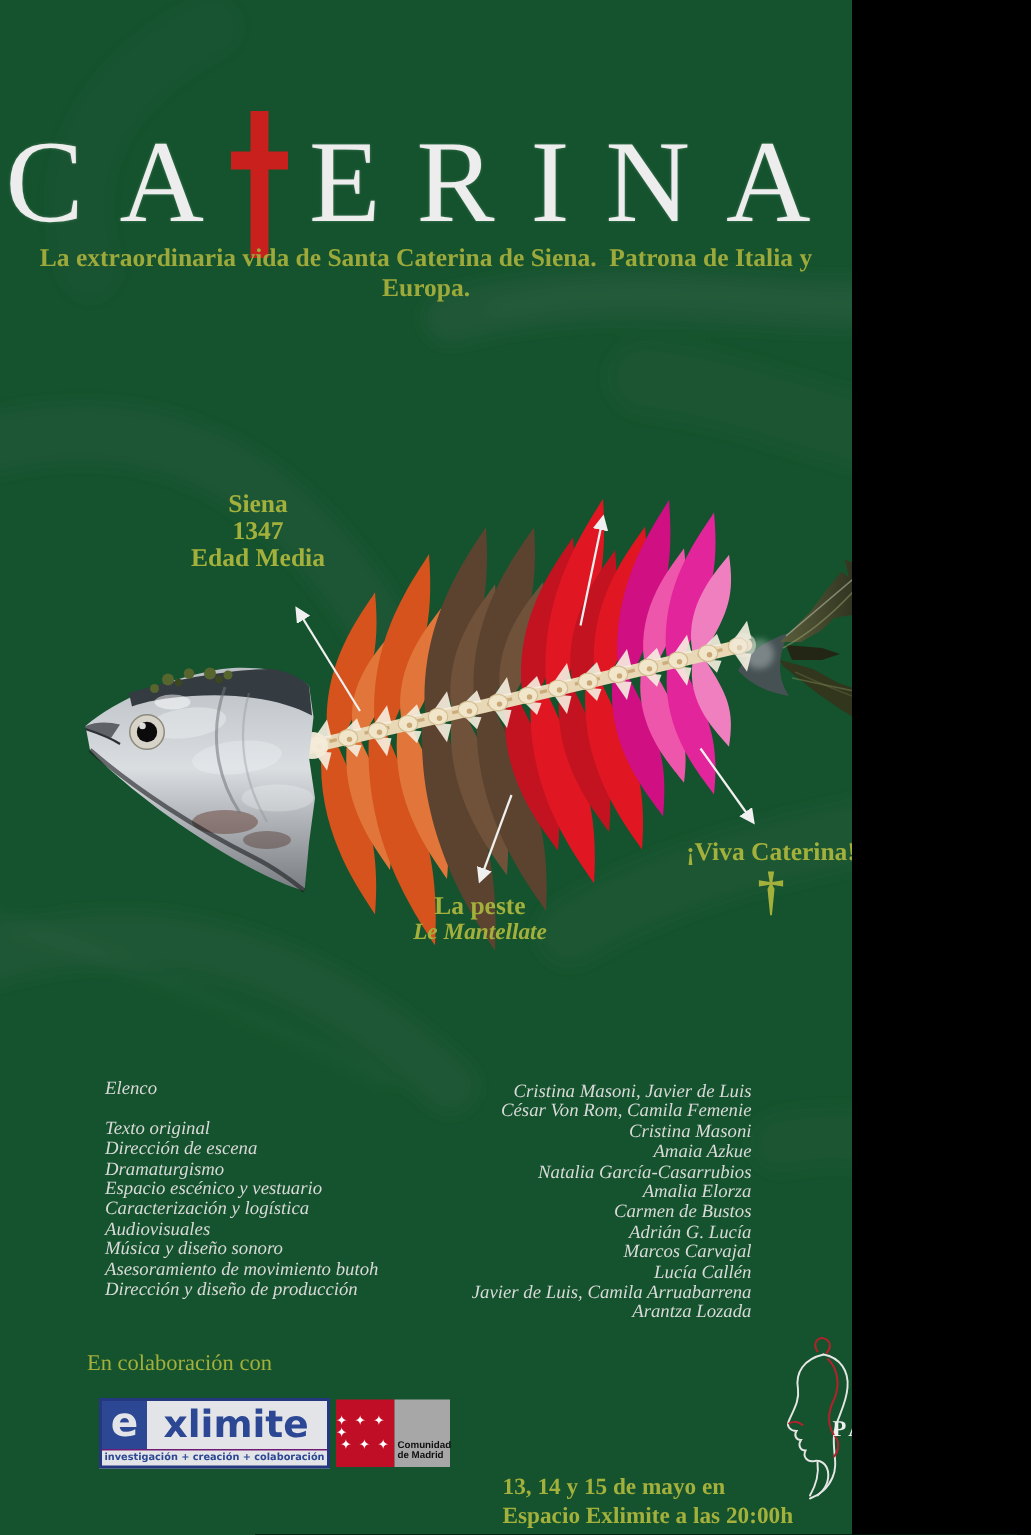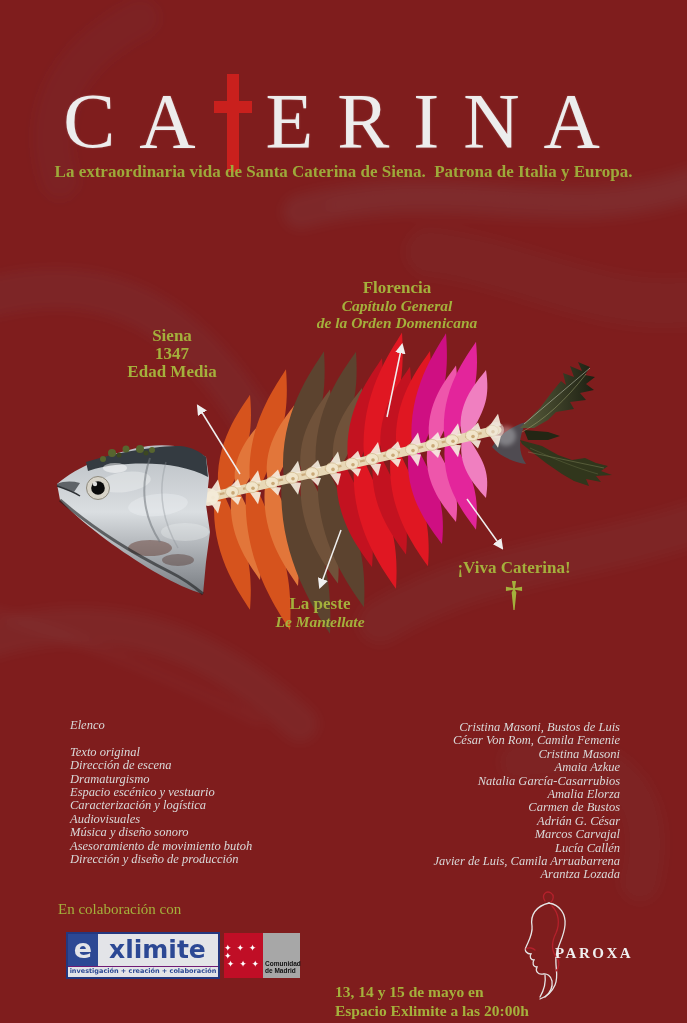--- a/index.html
+++ b/index.html
@@ -1,16 +1,16 @@
 <!DOCTYPE html>
 <html><head>
 <meta charset="utf-8">
 <style>
   html,body{margin:0;padding:0;background:#000;}
-  .poster{position:relative;width:687px;height:1023px;background:#7f1d1d;overflow:hidden;
+  .poster{position:relative;width:568px;height:1023px;background:#14532d;overflow:hidden;
           font-family:"Liberation Serif",serif;}
   .scene{position:absolute;left:0;top:0;width:687px;height:1023px;}
 
   
   .title-row{position:absolute;top:66px;left:0;right:0;height:110px;
              display:flex;justify-content:center;align-items:center;}
   .title-text{font-size:78px;color:#ededed;letter-spacing:24px;line-height:1;
               text-shadow:0 0 2px rgba(255,255,255,.25);}
   .title-cross{position:relative;width:38px;height:98px;margin:4px 14px 0 -6px;}
   .title-cross::before{content:"";position:absolute;left:13px;top:0;width:12px;height:100%;background:#c9201d;}
@@ -264,25 +264,20 @@
     <span class="title-cross"></span>
     <span class="title-text">ERINA</span>
   </header>
   <div class="subtitle">La extraordinaria vida de Santa Caterina de Siena.&nbsp; Patrona de Italia y Europa.</div>
 
   <div class="anno" id="anno-siena">
     <div class="b">Siena</div>
     <div class="b">1347</div>
     <div class="b">Edad Media</div>
   </div>
-  <div class="anno" id="anno-florencia">
-    <div class="b">Florencia</div>
-    <div class="i">Capítulo General</div>
-    <div class="i">de la Orden Domenicana</div>
-  </div>
   <div class="anno" id="anno-peste">
     <div class="b">La peste</div>
     <div class="i">Le Mantellate</div>
   </div>
   <div class="anno" id="anno-viva">
     <div class="b">¡Viva Caterina!</div>
     <div class="viva-cross">†</div>
   </div>
 
   <section class="credits-roles">
@@ -292,28 +287,28 @@
     <div class="credit-row">Dirección de escena</div>
     <div class="credit-row">Dramaturgismo</div>
     <div class="credit-row">Espacio escénico y vestuario</div>
     <div class="credit-row">Caracterización y logística</div>
     <div class="credit-row">Audiovisuales</div>
     <div class="credit-row">Música y diseño sonoro</div>
     <div class="credit-row">Asesoramiento de movimiento butoh</div>
     <div class="credit-row">Dirección y diseño de producción</div>
   </section>
   <section class="credits-names">
-    <div class="credit-row">Cristina Masoni, Bustos de Luis</div>
+    <div class="credit-row">Cristina Masoni, Javier de Luis</div>
     <div class="credit-row">César Von Rom, Camila Femenie</div>
     <div class="credit-row">Cristina Masoni</div>
     <div class="credit-row">Amaia Azkue</div>
     <div class="credit-row">Natalia García-Casarrubios</div>
     <div class="credit-row">Amalia Elorza</div>
     <div class="credit-row">Carmen de Bustos</div>
-    <div class="credit-row">Adrián G. César</div>
+    <div class="credit-row">Adrián G. Lucía</div>
     <div class="credit-row">Marcos Carvajal</div>
     <div class="credit-row">Lucía Callén</div>
     <div class="credit-row">Javier de Luis, Camila Arruabarrena</div>
     <div class="credit-row">Arantza Lozada</div>
   </section>
 
   <div class="collab">En colaboración con</div>
 
   <div class="exlimite">
     <div class="exl-top">

